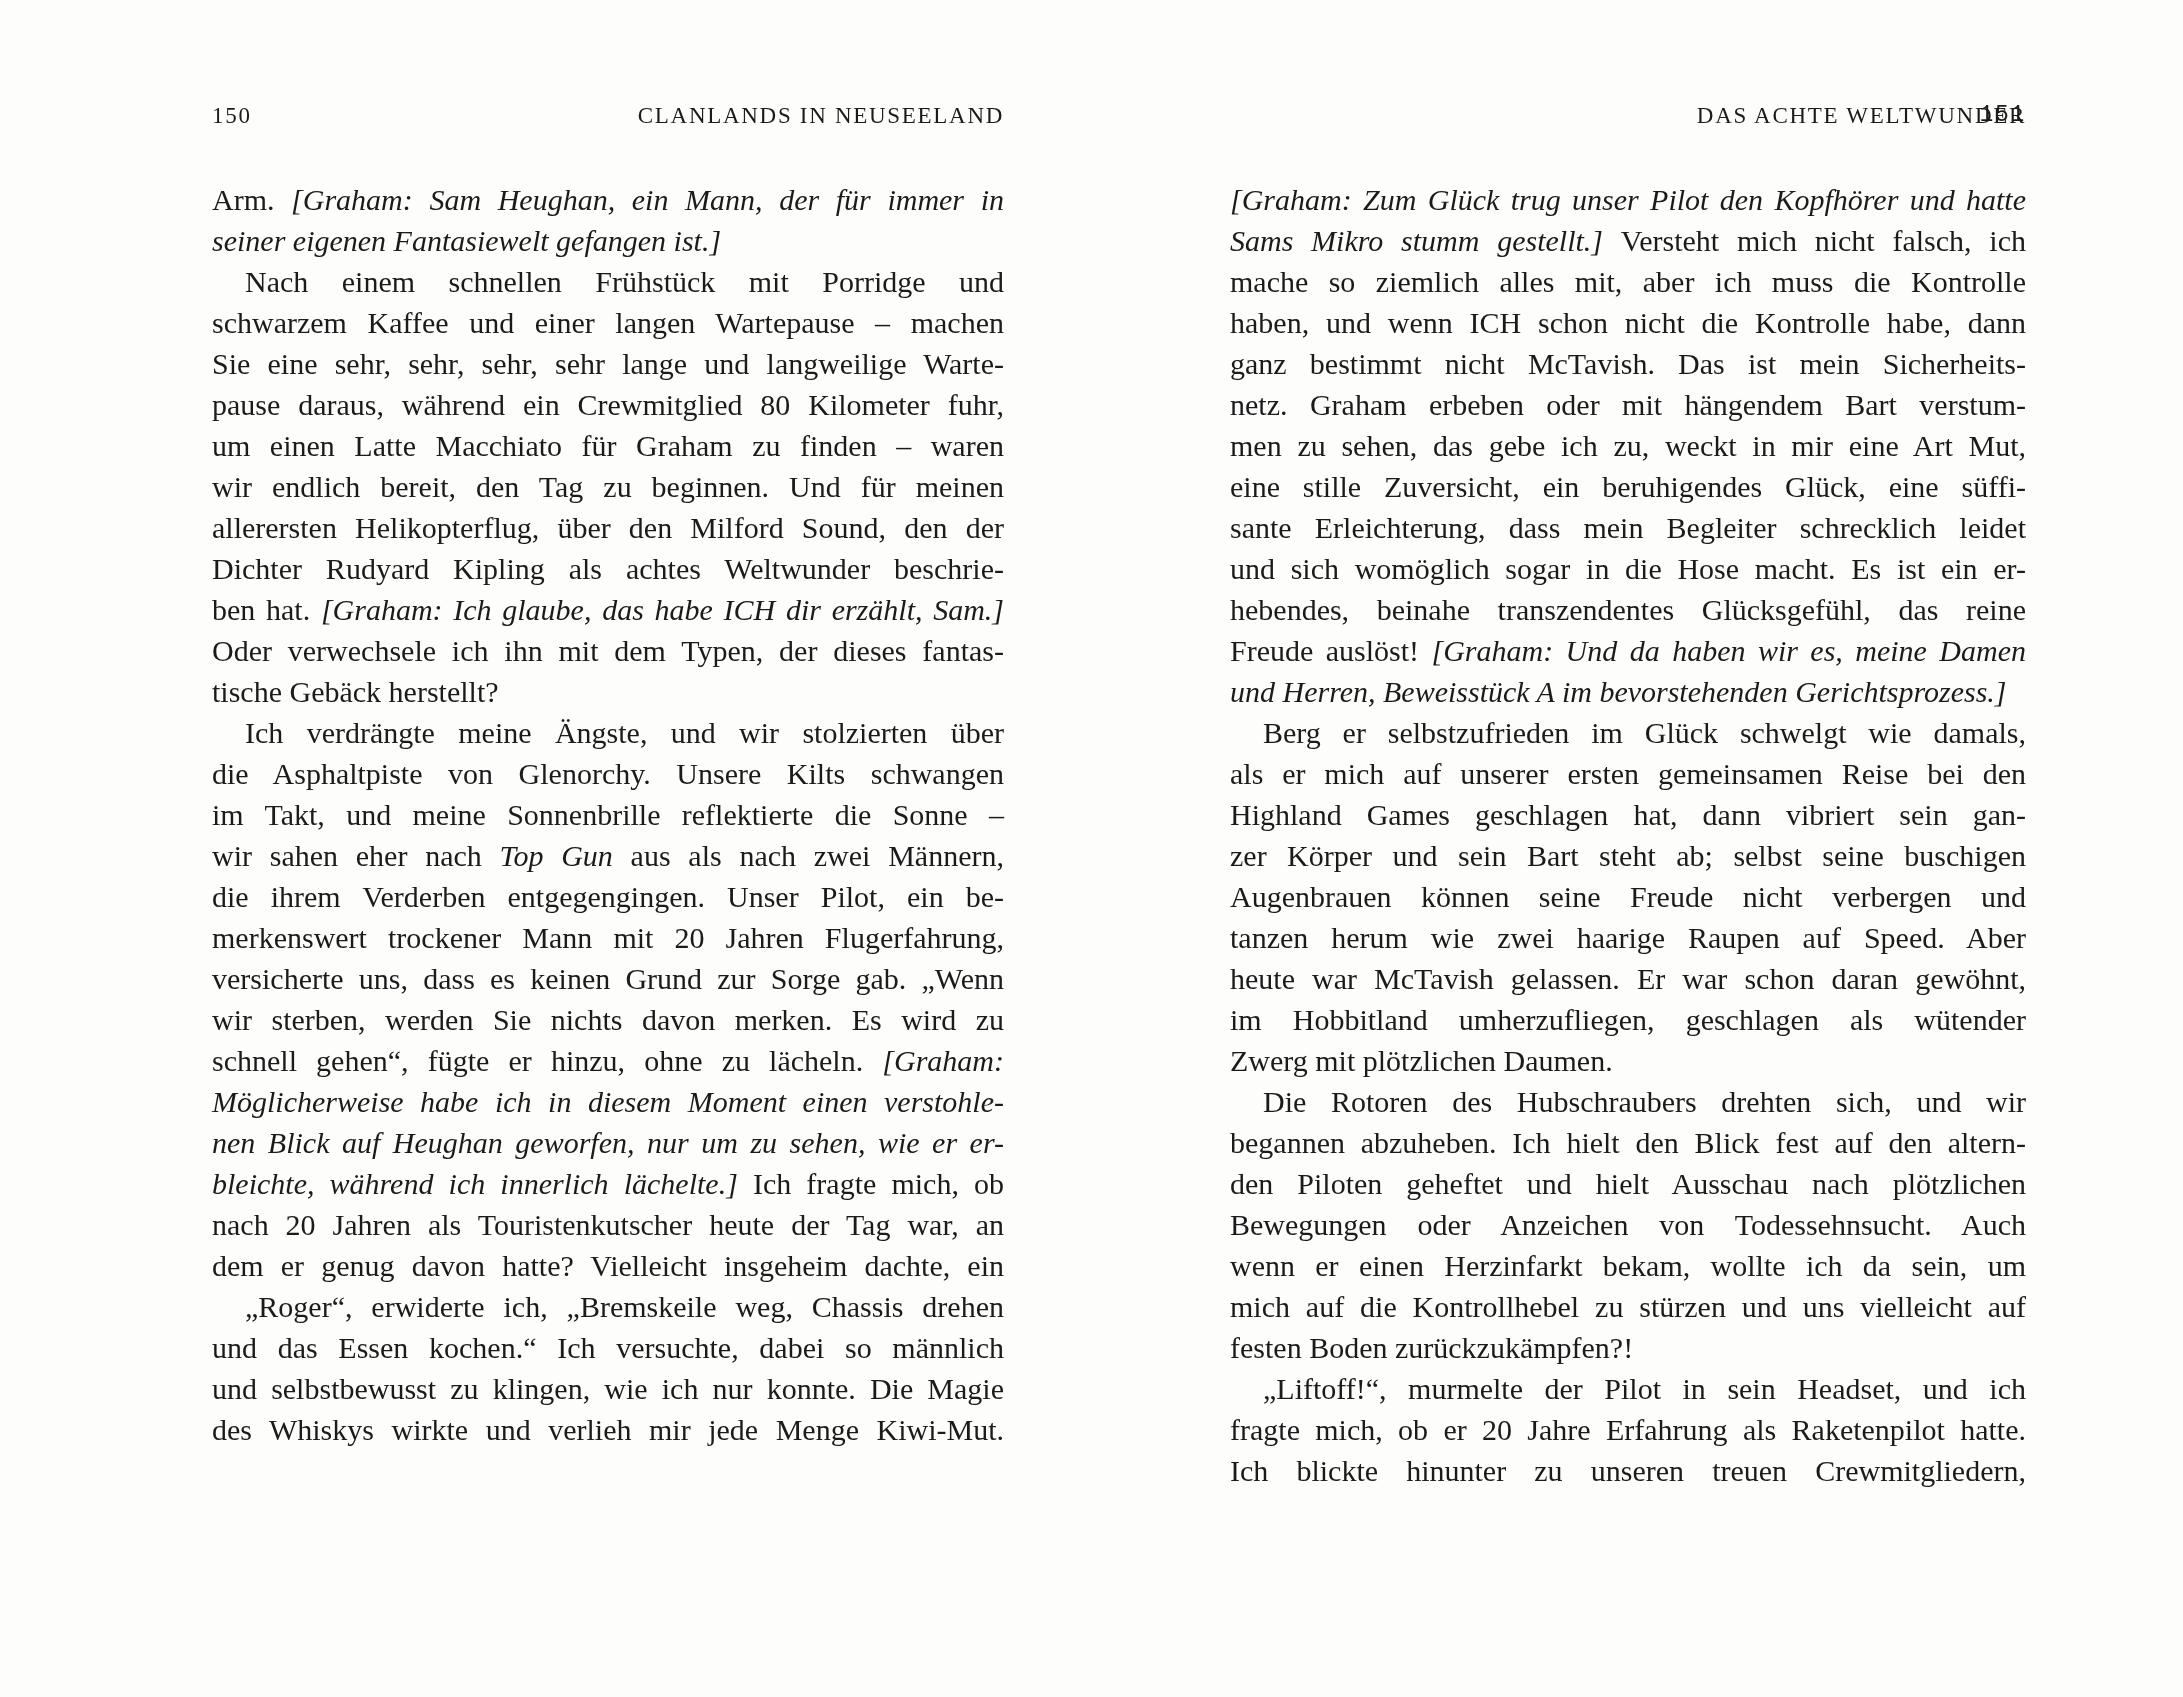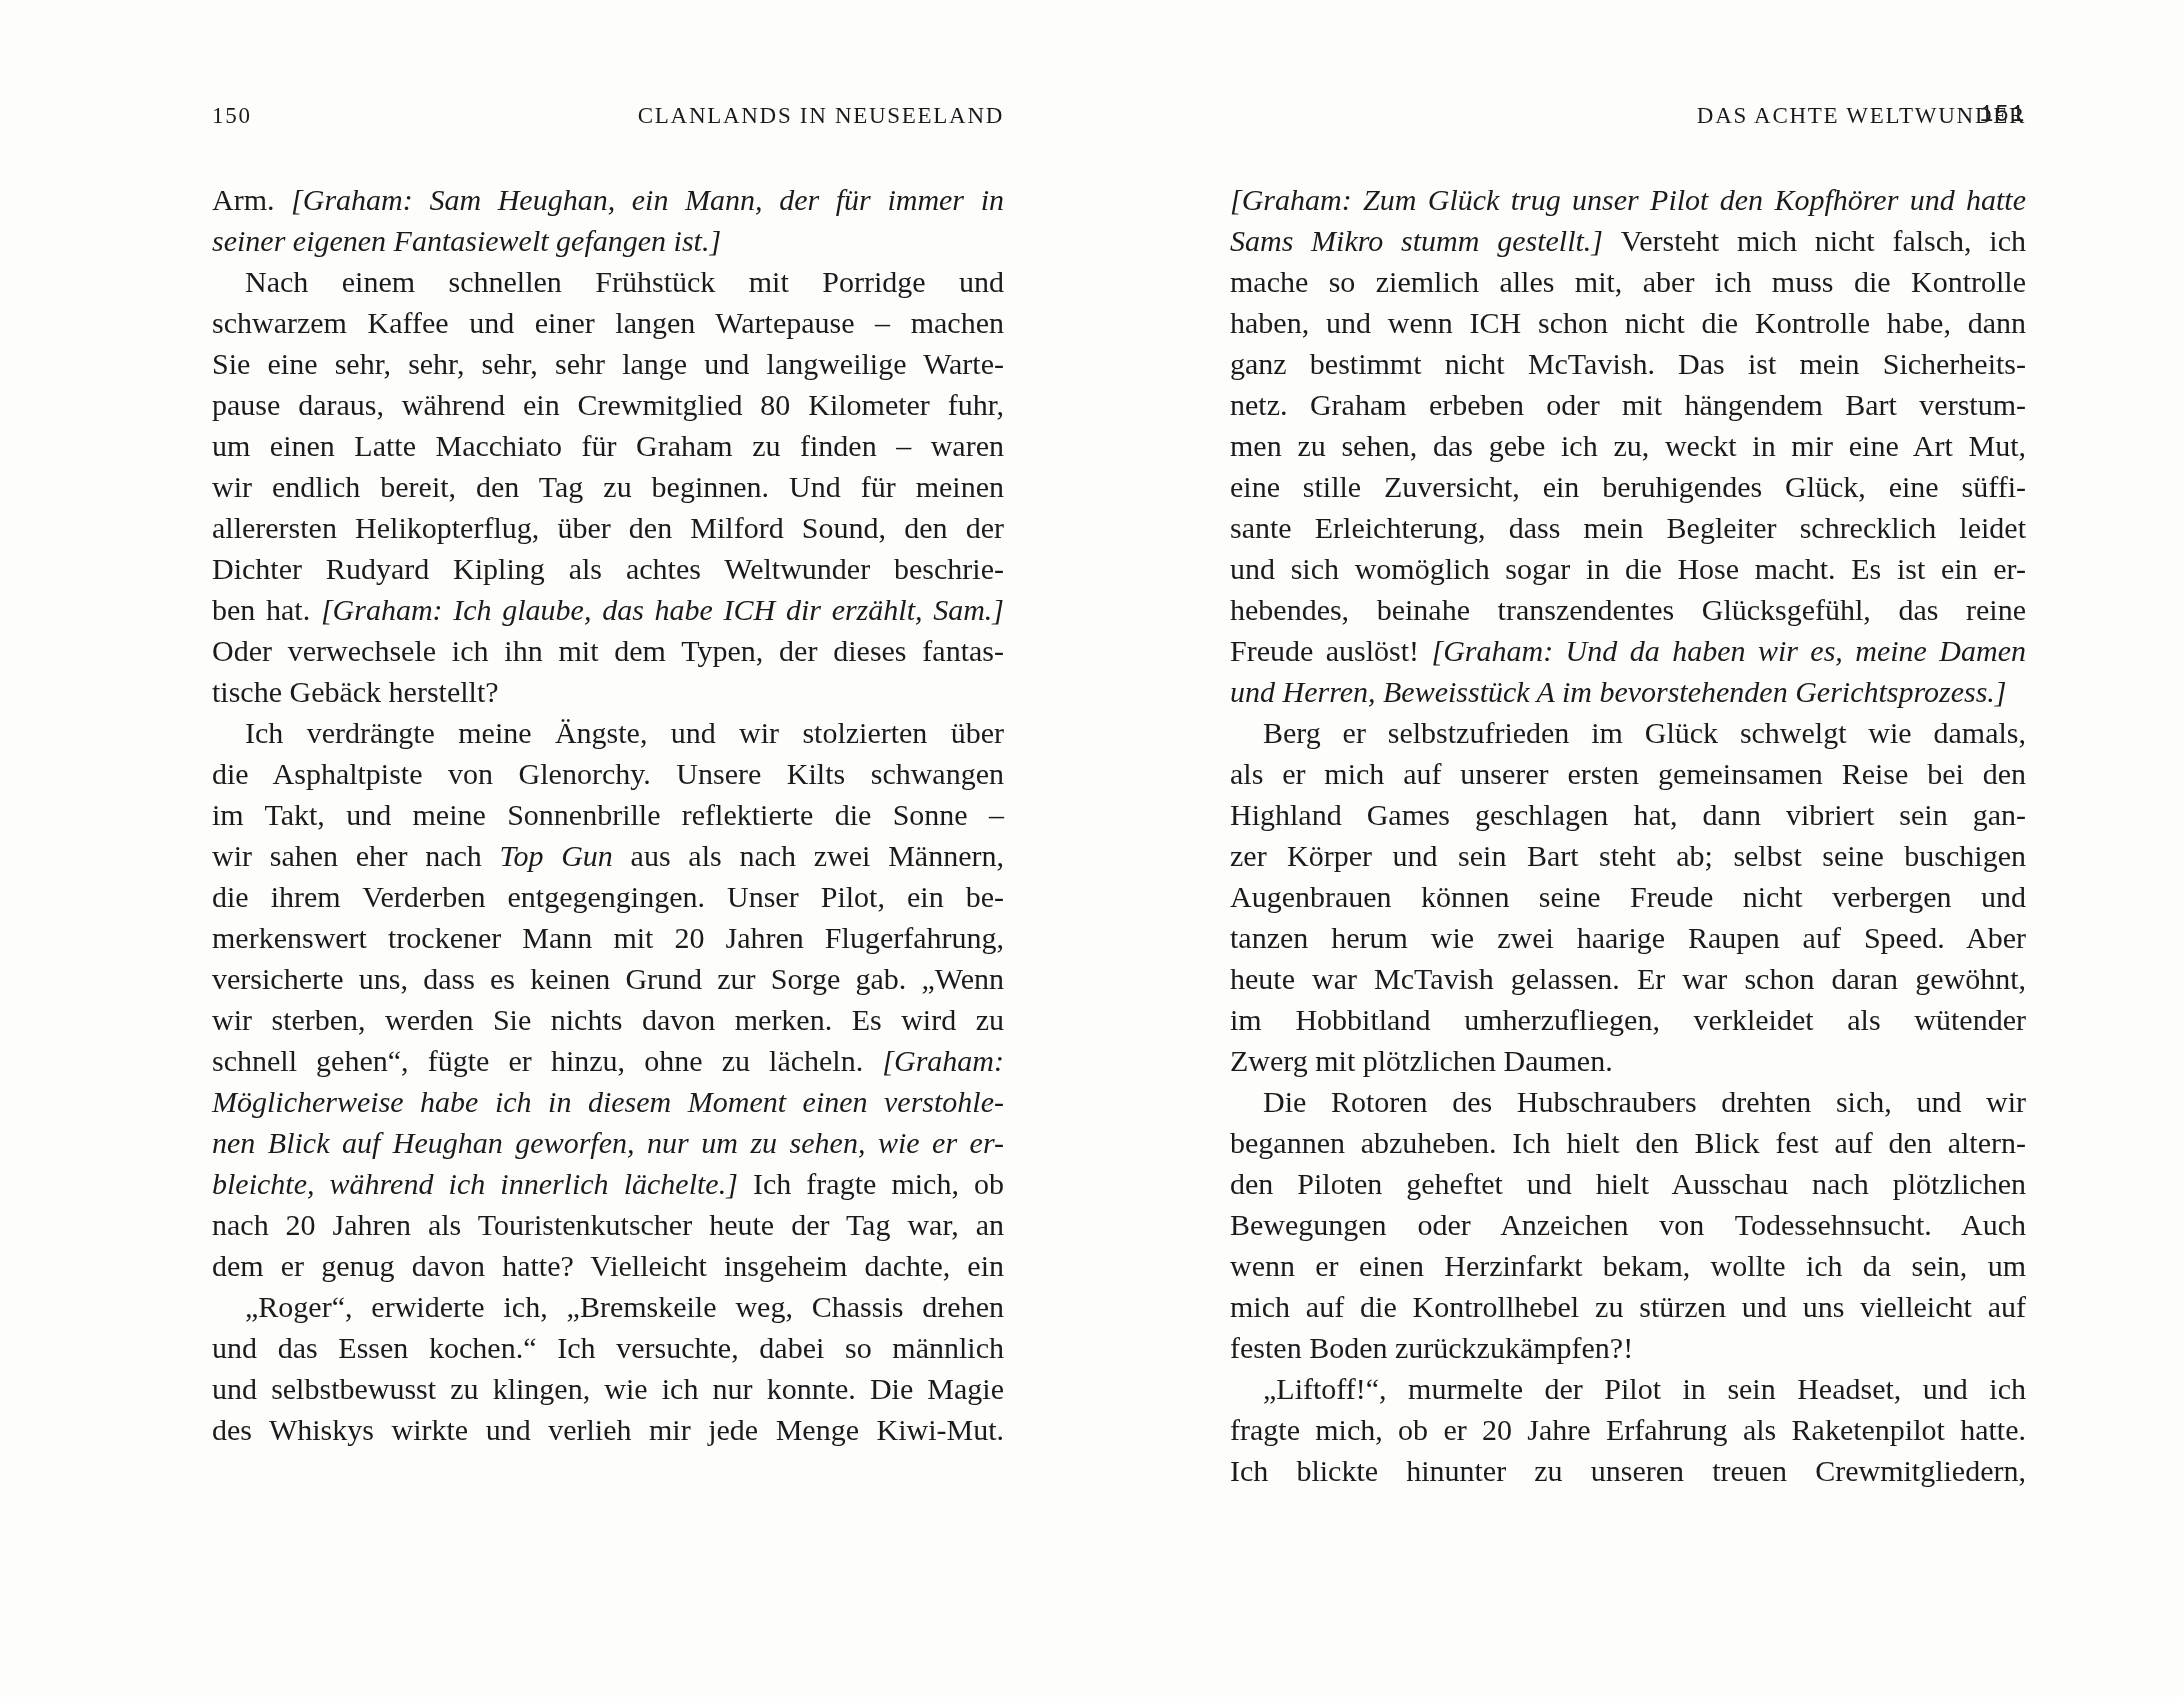--- a/index.html
+++ b/index.html
@@ -138,21 +138,21 @@
       <div class="line"><span>hebendes, beinahe transzendentes Glücksgefühl, das reine</span></div>
       <div class="line"><span>Freude auslöst! </span><em>[Graham: Und da haben wir es, meine Damen</em></div>
       <div class="line last"><em>und Herren, Beweisstück A im bevorstehenden Gerichtsprozess.]</em></div>
       <div class="line indent"><span>Berg er selbstzufrieden im Glück schwelgt wie damals,</span></div>
       <div class="line"><span>als er mich auf unserer ersten gemeinsamen Reise bei den</span></div>
       <div class="line"><span>Highland Games geschlagen hat, dann vibriert sein gan-</span></div>
       <div class="line"><span>zer Körper und sein Bart steht ab; selbst seine buschigen</span></div>
       <div class="line"><span>Augenbrauen können seine Freude nicht verbergen und</span></div>
       <div class="line"><span>tanzen herum wie zwei haarige Raupen auf Speed. Aber</span></div>
       <div class="line"><span>heute war McTavish gelassen. Er war schon daran gewöhnt,</span></div>
-      <div class="line"><span>im Hobbitland umherzufliegen, verkleidet als wütender</span></div>
+      <div class="line"><span>im Hobbitland umherzufliegen, geschlagen als wütender</span></div>
       <div class="line last"><span>Zwerg mit plötzlichen Daumen.</span></div>
       <div class="line indent"><span>Die Rotoren des Hubschraubers drehten sich, und wir</span></div>
       <div class="line"><span>begannen abzuheben. Ich hielt den Blick fest auf den altern-</span></div>
       <div class="line"><span>den Piloten geheftet und hielt Ausschau nach plötzlichen</span></div>
       <div class="line"><span>Bewegungen oder Anzeichen von Todessehnsucht. Auch</span></div>
       <div class="line"><span>wenn er einen Herzinfarkt bekam, wollte ich da sein, um</span></div>
       <div class="line"><span>mich auf die Kontrollhebel zu stürzen und uns vielleicht auf</span></div>
       <div class="line last"><span>festen Boden zurückzukämpfen?!</span></div>
       <div class="line indent"><span>„Liftoff!“, murmelte der Pilot in sein Headset, und ich</span></div>
       <div class="line"><span>fragte mich, ob er 20 Jahre Erfahrung als Raketenpilot hatte.</span></div>

